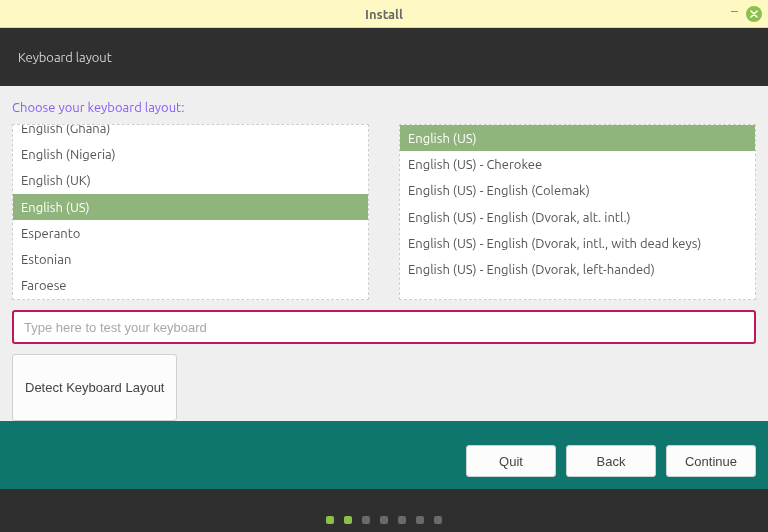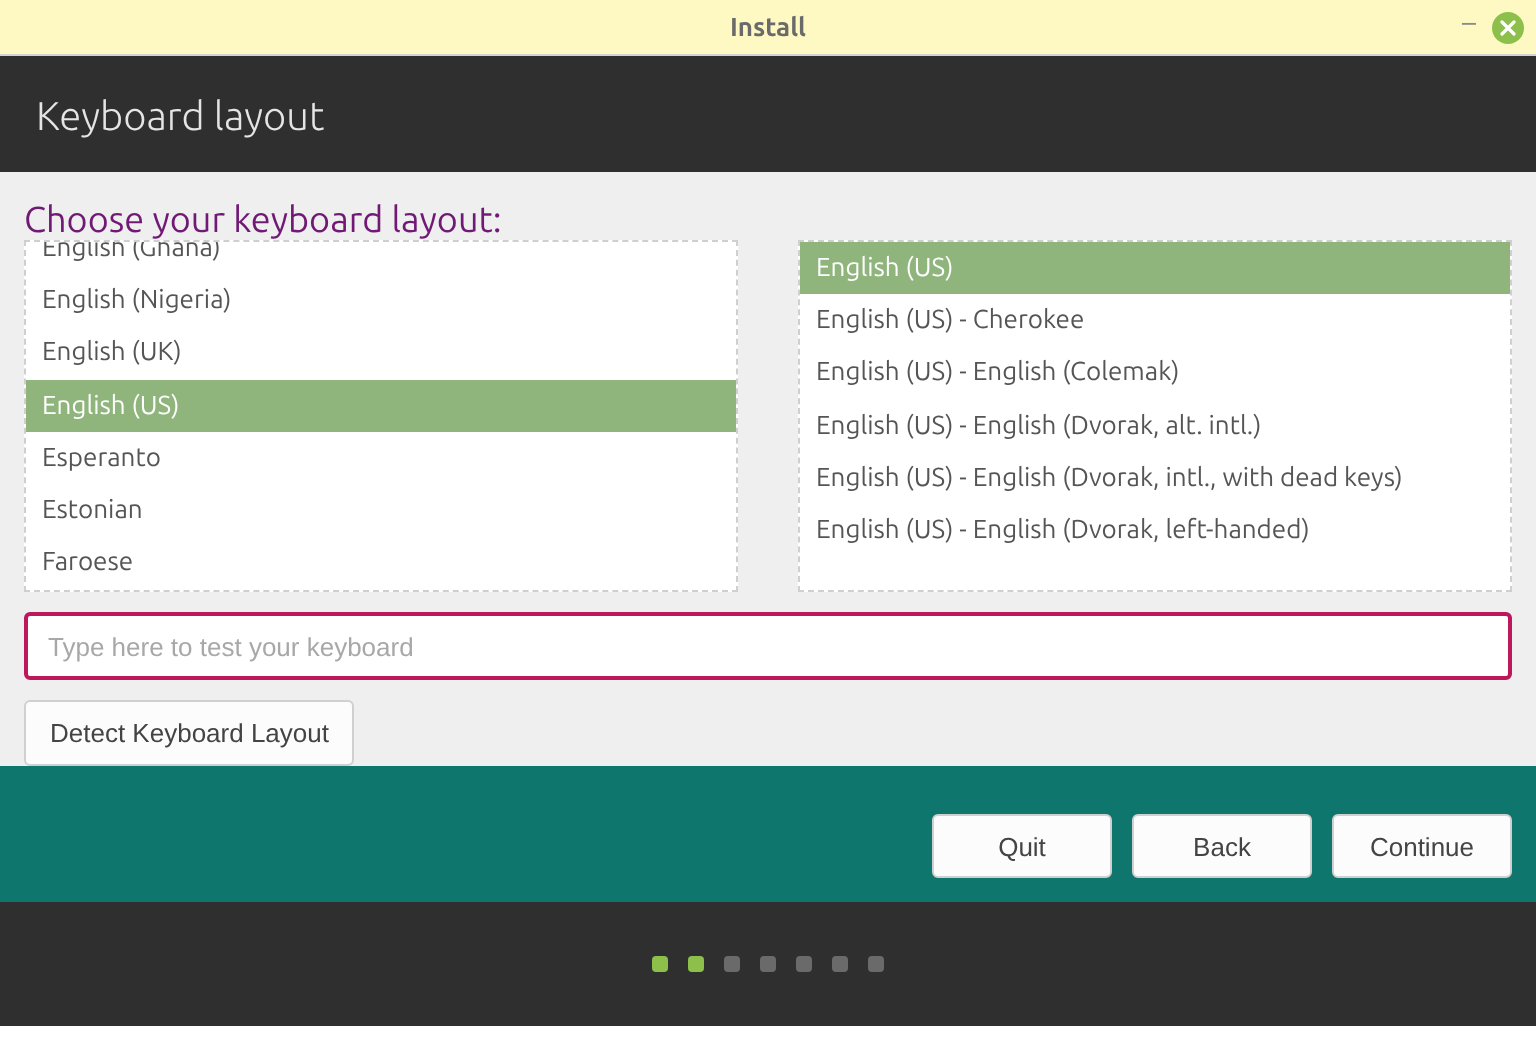--- a/index.html
+++ b/index.html
@@ -53,30 +53,31 @@
 .close-btn svg { width: 8px; height: 8px; }
 .header-dark {
   background: #2f2f2f;
   height: 58px;
   display: flex;
   align-items: center;
   padding: 0 18px;
 }
 .header-dark-title {
   color: #e5e5e5;
-  font-size: 20px;
+  font-size: 13px;
   font-weight: 300;
 }
 .content {
   background: #efefef;
   padding: 14px 12px 0 12px;
 }
 .prompt {
-  color: #701a75;
-  font-size: 18px;
+  color: #8b5cf6;
+  font-size: 13px;
+  margin-bottom: 10px;
 }
 .lists {
   display: flex;
   gap: 30px;
   margin-bottom: 10px;
 }
 .listbox {
   flex: 1;
   background: #fff;
   border: 1px dashed #cfcfcf;
@@ -104,21 +105,21 @@
   font-size: 13px;
   color: #444;
   background: #fff;
   margin-bottom: 10px;
 }
 .test-input::placeholder { color: #a8a8a8; }
 .detect-btn {
   background: #fcfcfc;
   border: 1px solid #d0d0d0;
   border-radius: 3px;
-  padding: 8px 12px;
+  padding: 25px 12px;
   font-size: 13px;
   color: #444;
   cursor: pointer;
 }
 .nav-row {
   display: flex;
   justify-content: flex-end;
   gap: 10px;
   padding: 24px 12px 12px 12px;
   background: #0f766e;

